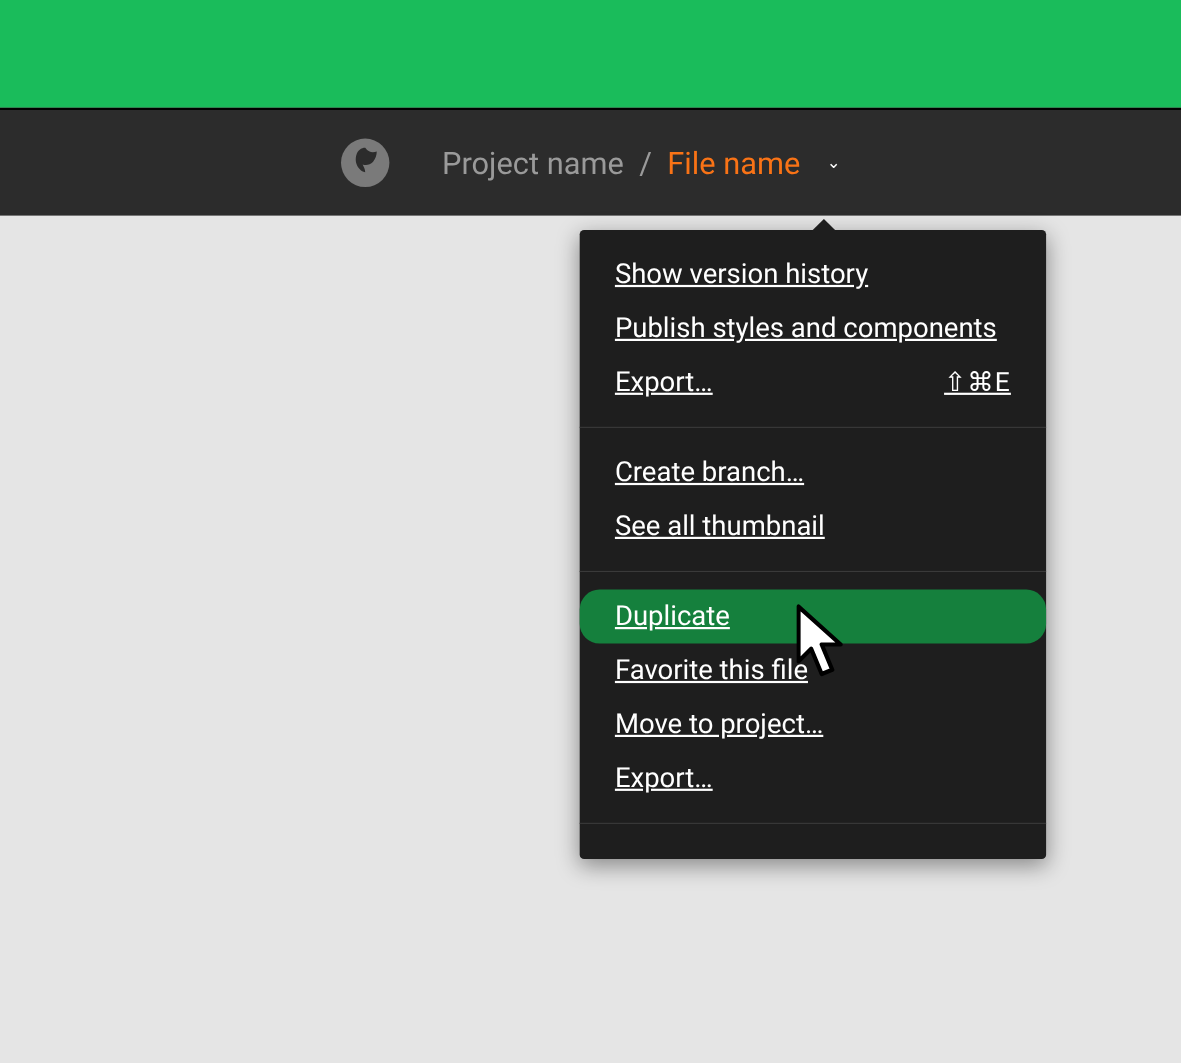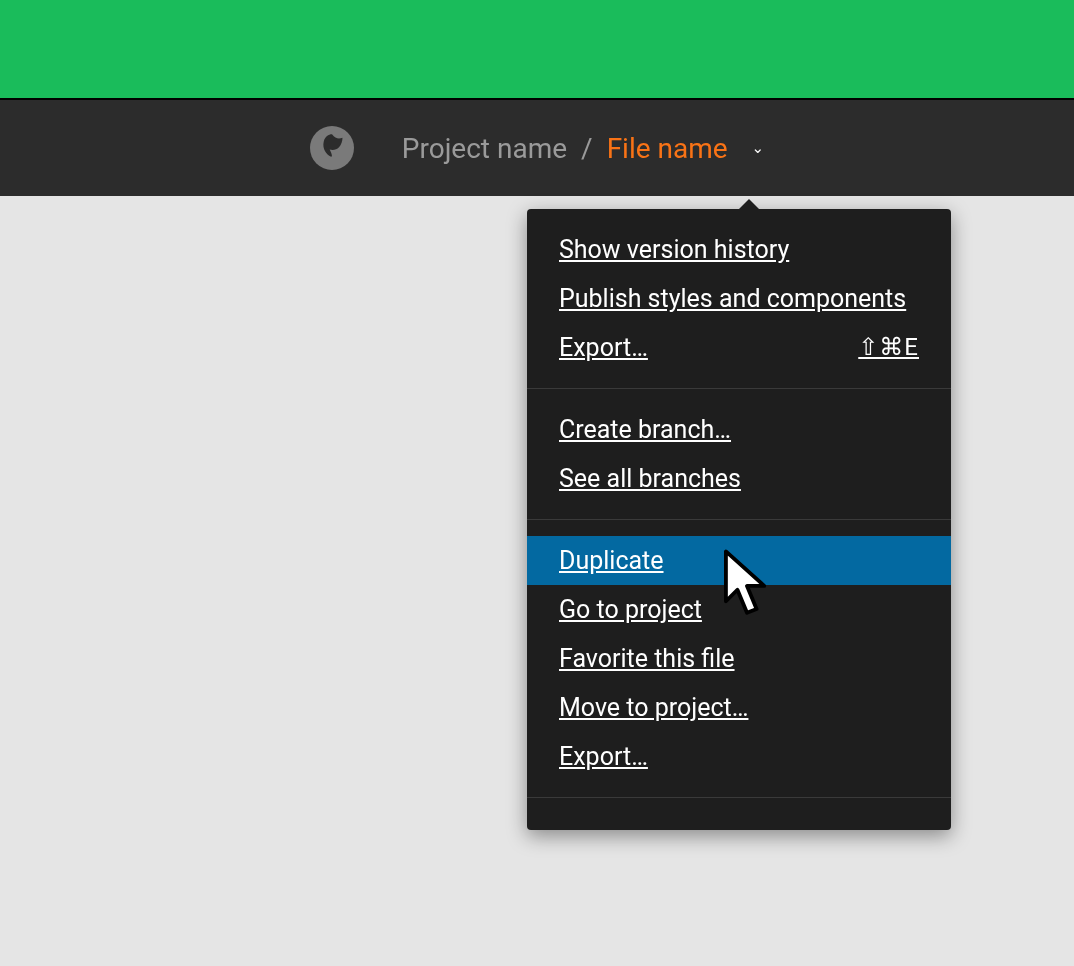--- a/index.html
+++ b/index.html
@@ -89,21 +89,22 @@
       display: flex;
       align-items: flex-start;
       justify-content: space-between;
       padding: 10px 32px;
       font-size: 25px;
       color: #ffffff;
       cursor: pointer;
       text-decoration: underline;
     }
     .menu-item.highlighted {
-      background: #0369a1;
+      background: #15803d;
+      border-radius: 18px;
     }
     .menu-shortcut {
       color: #ffffff;
       font-size: 24px;
       letter-spacing: 1px;
     }
     .menu-divider {
       height: 1px;
       background: #3a3a3a;
       margin: 16px 0;
@@ -154,32 +155,28 @@
     <span class="menu-shortcut">⇧⌘E</span>
   </div>
 
   <div class="menu-divider"></div>
 
   <div class="menu-item">
     <span>Create branch…</span>
     <span class="menu-shortcut"></span>
   </div>
   <div class="menu-item">
-    <span>See all branches</span>
+    <span>See all thumbnail</span>
     <span class="menu-shortcut"></span>
   </div>
 
   <div class="menu-divider"></div>
 
   <div class="menu-item highlighted">
     <span>Duplicate</span>
-    <span class="menu-shortcut"></span>
-  </div>
-  <div class="menu-item">
-    <span>Go to project</span>
     <span class="menu-shortcut"></span>
   </div>
   <div class="menu-item">
     <span>Favorite this file</span>
     <span class="menu-shortcut"></span>
   </div>
   <div class="menu-item">
     <span>Move to project…</span>
     <span class="menu-shortcut"></span>
   </div>

